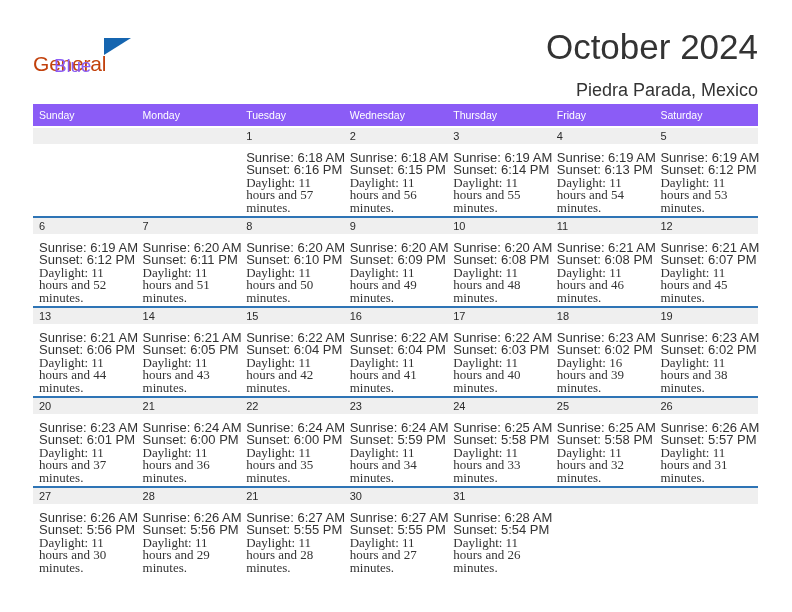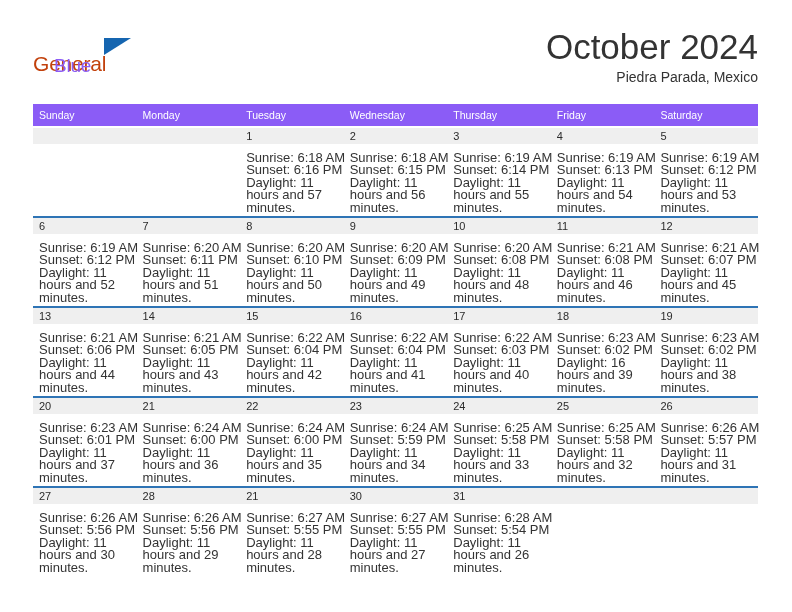--- a/index.html
+++ b/index.html
@@ -73,24 +73,24 @@
     text-align: right;
   }
   .cal-title {
     font-size: 35px;
     font-weight: normal;
     color: #333333;
     line-height: 34px;
     white-space: nowrap;
   }
   .cal-subtitle {
-    font-size: 14px;
+    font-size: 18px;
     color: #333333;
     line-height: 20px;
-    margin-top: 3px;
+    margin-top: 16px;
     white-space: nowrap;
   }
 
   
   .calendar {
     position: absolute;
     left: 33px;
     top: 104px;
     width: 725px;
     border-collapse: collapse;
@@ -134,20 +134,21 @@
     padding: 8px 4px 0 6px;
     font-size: 13px;
     line-height: 12.4px;
     color: #333333;
   }
   .cell-body div {
     white-space: nowrap;
   }
   .cell-body .wrap2 {
     white-space: normal;
+    font-family: Liberation Serif, serif;
   }
 </style>
 </head>
 <body>
 
 <div class="page">
 
   <div class="header">
 
     <div class="logo">

